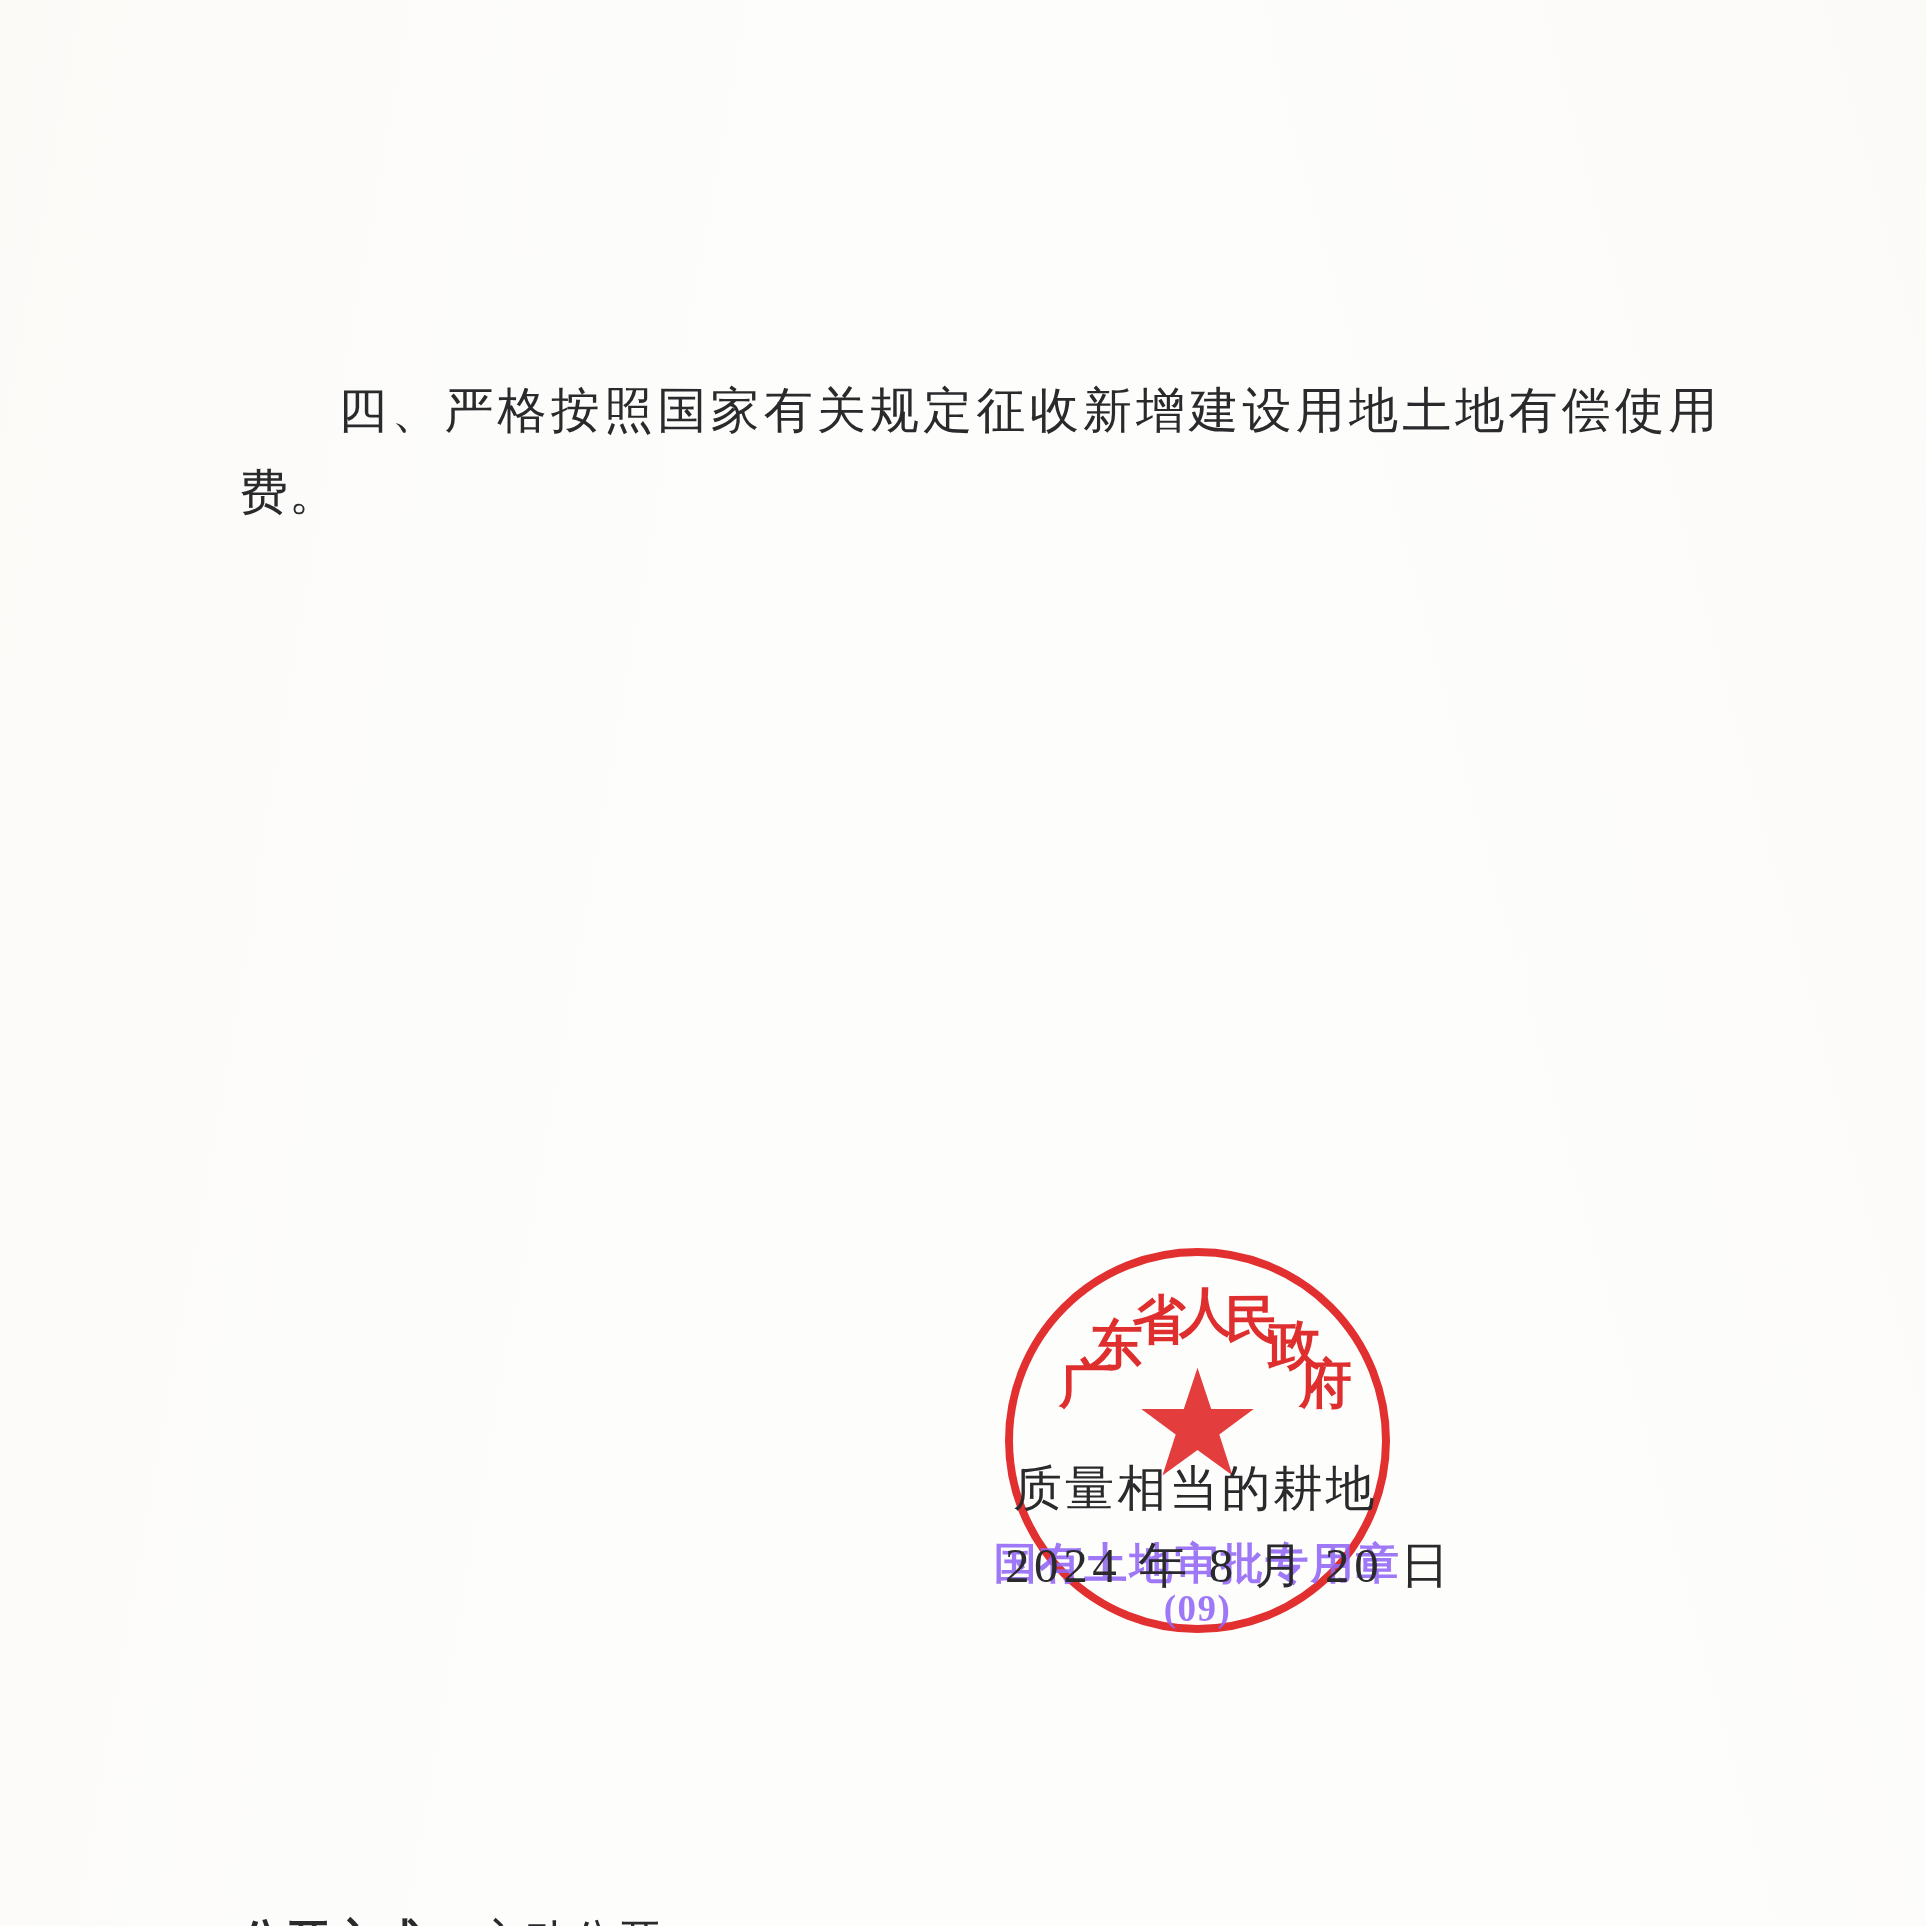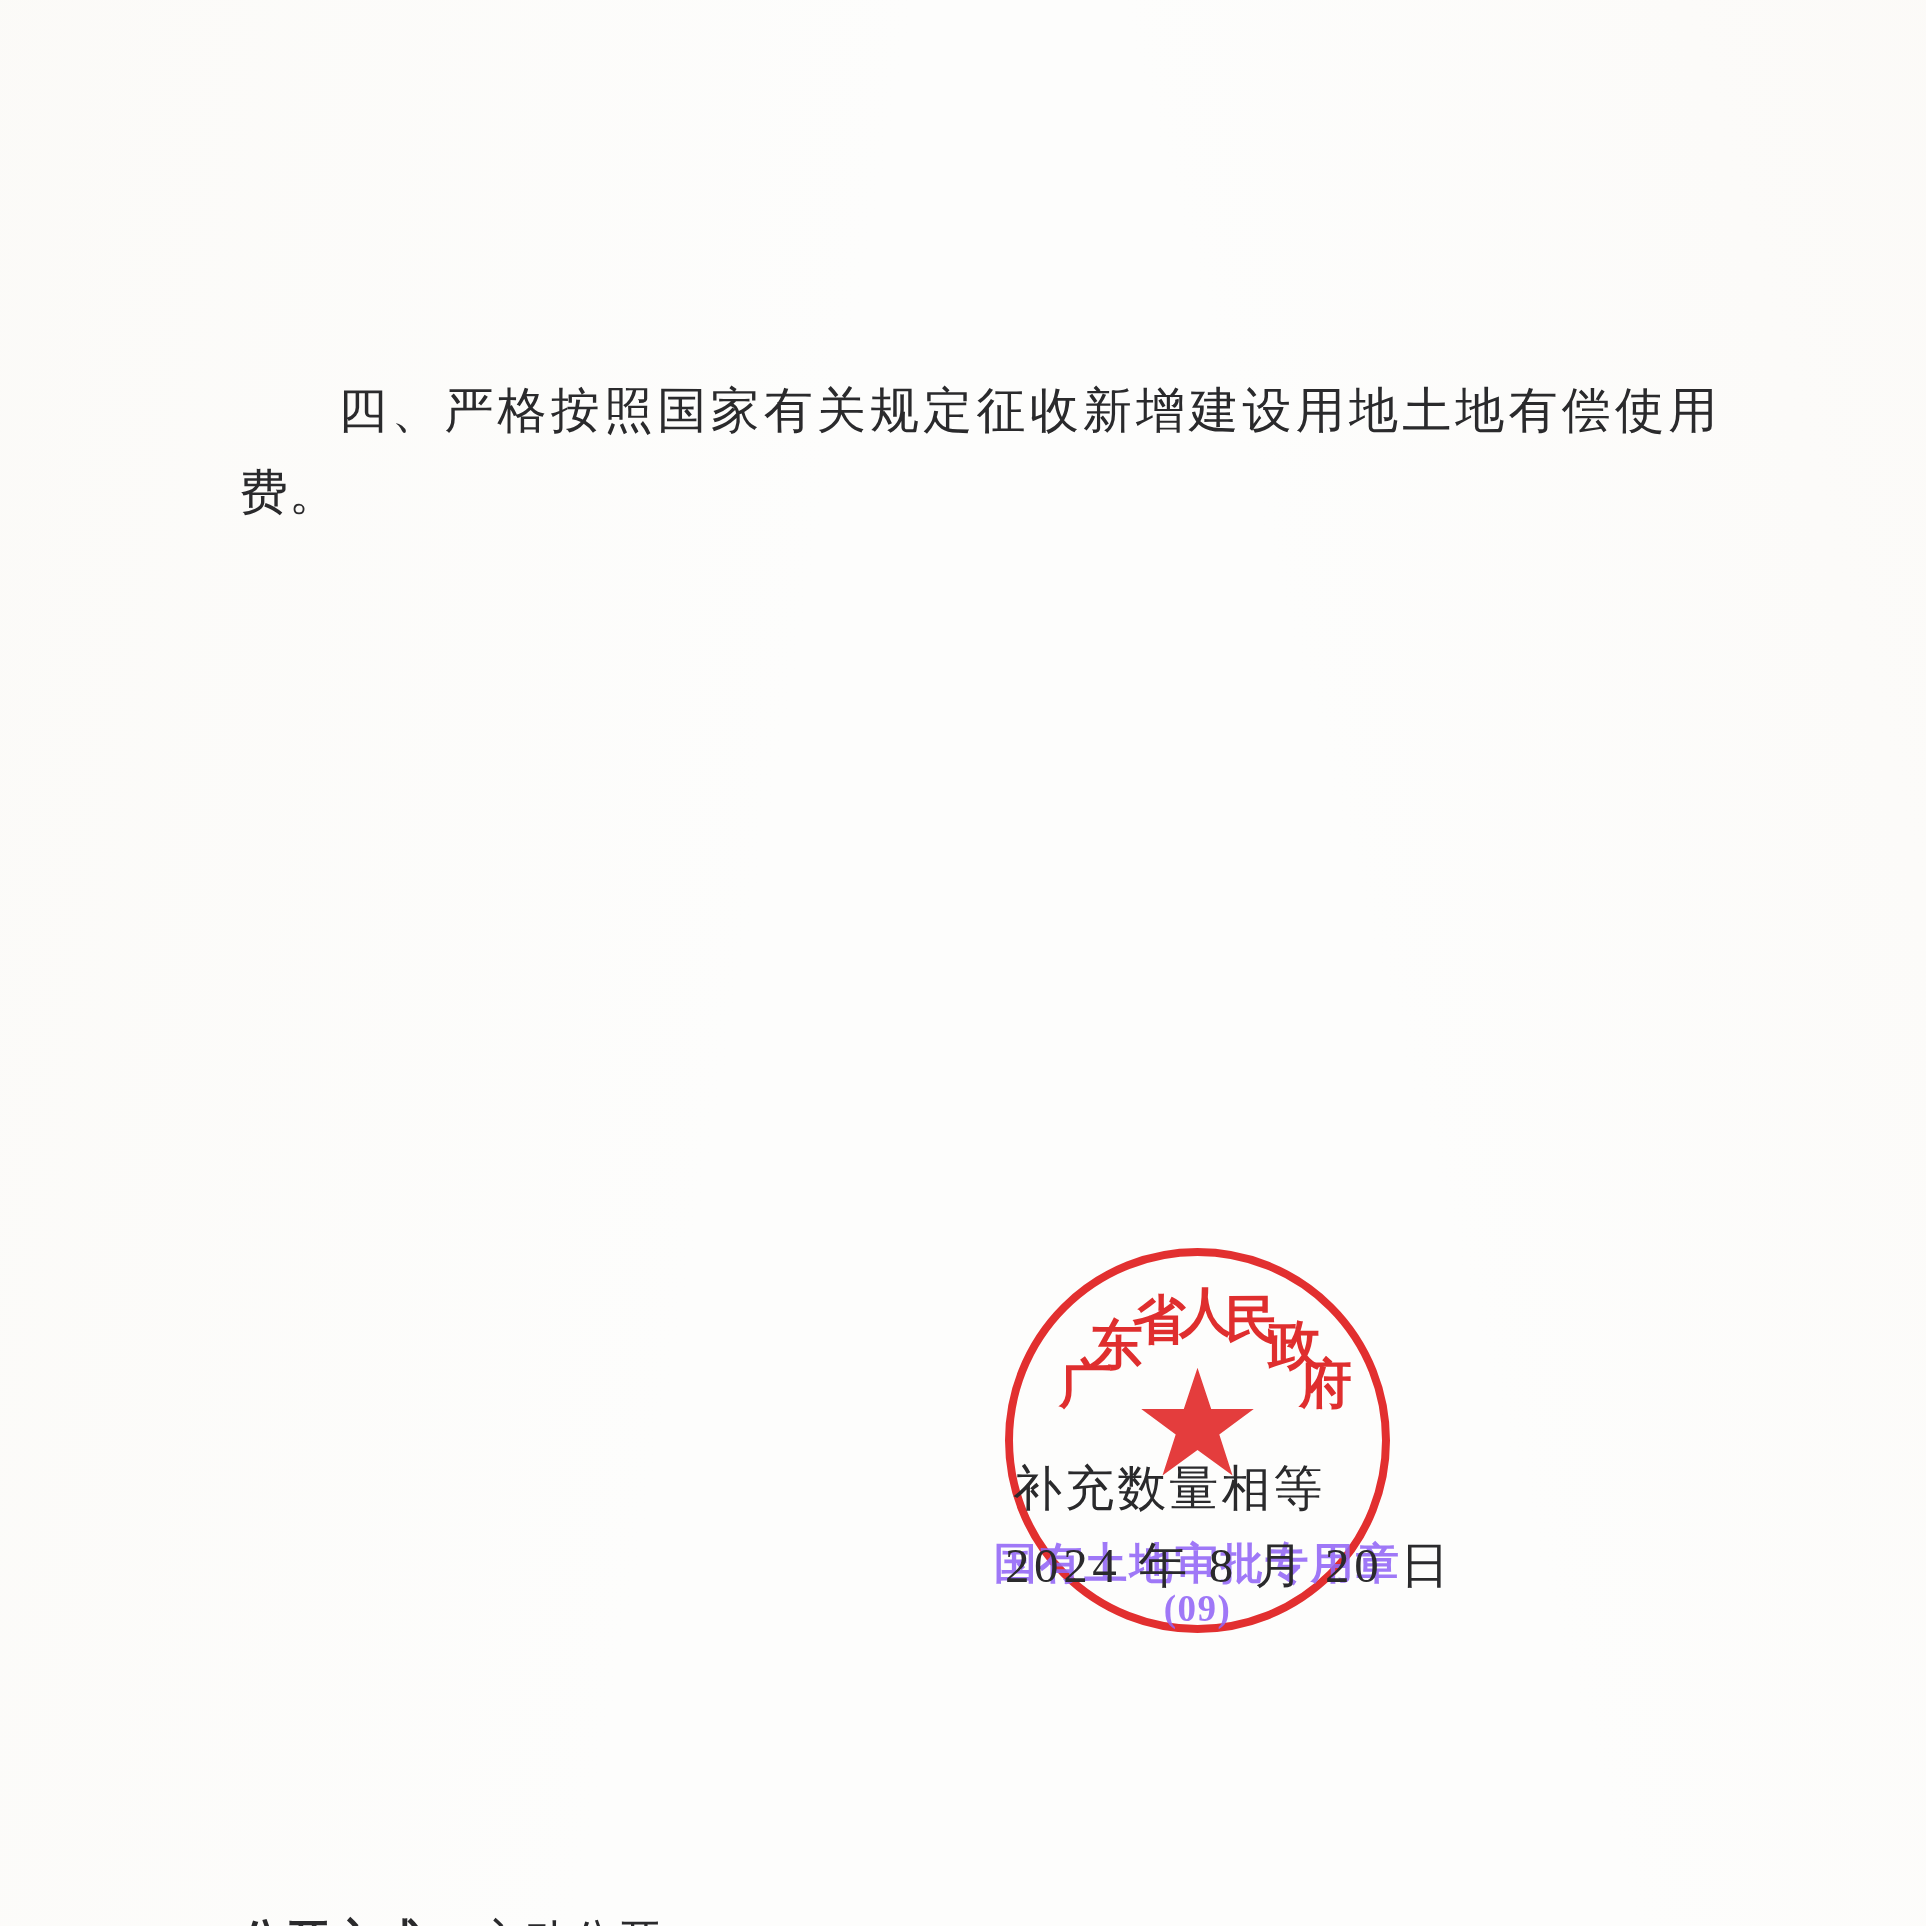--- a/index.html
+++ b/index.html
@@ -222,21 +222,21 @@
             </span>
           <span>
               <i style="transform:translate(-50%,-50%) rotate(62deg) translateY(-136px) rotate(-62deg);">府</i>
             </span>
         </div>
         <div class="seal-star"></div>
         <div class="seal-inner-line l1">国有土地审批专用章</div>
         <div class="seal-inner-line l2">(09)</div>
       </div>
 
-      <div class="sign-text sign-org">补充数量相等</div>
+      <div class="sign-text sign-org">质量相当的耕地</div>
       <div class="sign-text sign-date">2024 年 8 月 20 日</div>
     </div>
 
     <div class="footer">
 
       <div class="disclosure">
         <span class="lbl">公开方式：</span>
         <span class="val">主动公开</span>
       </div>
 

